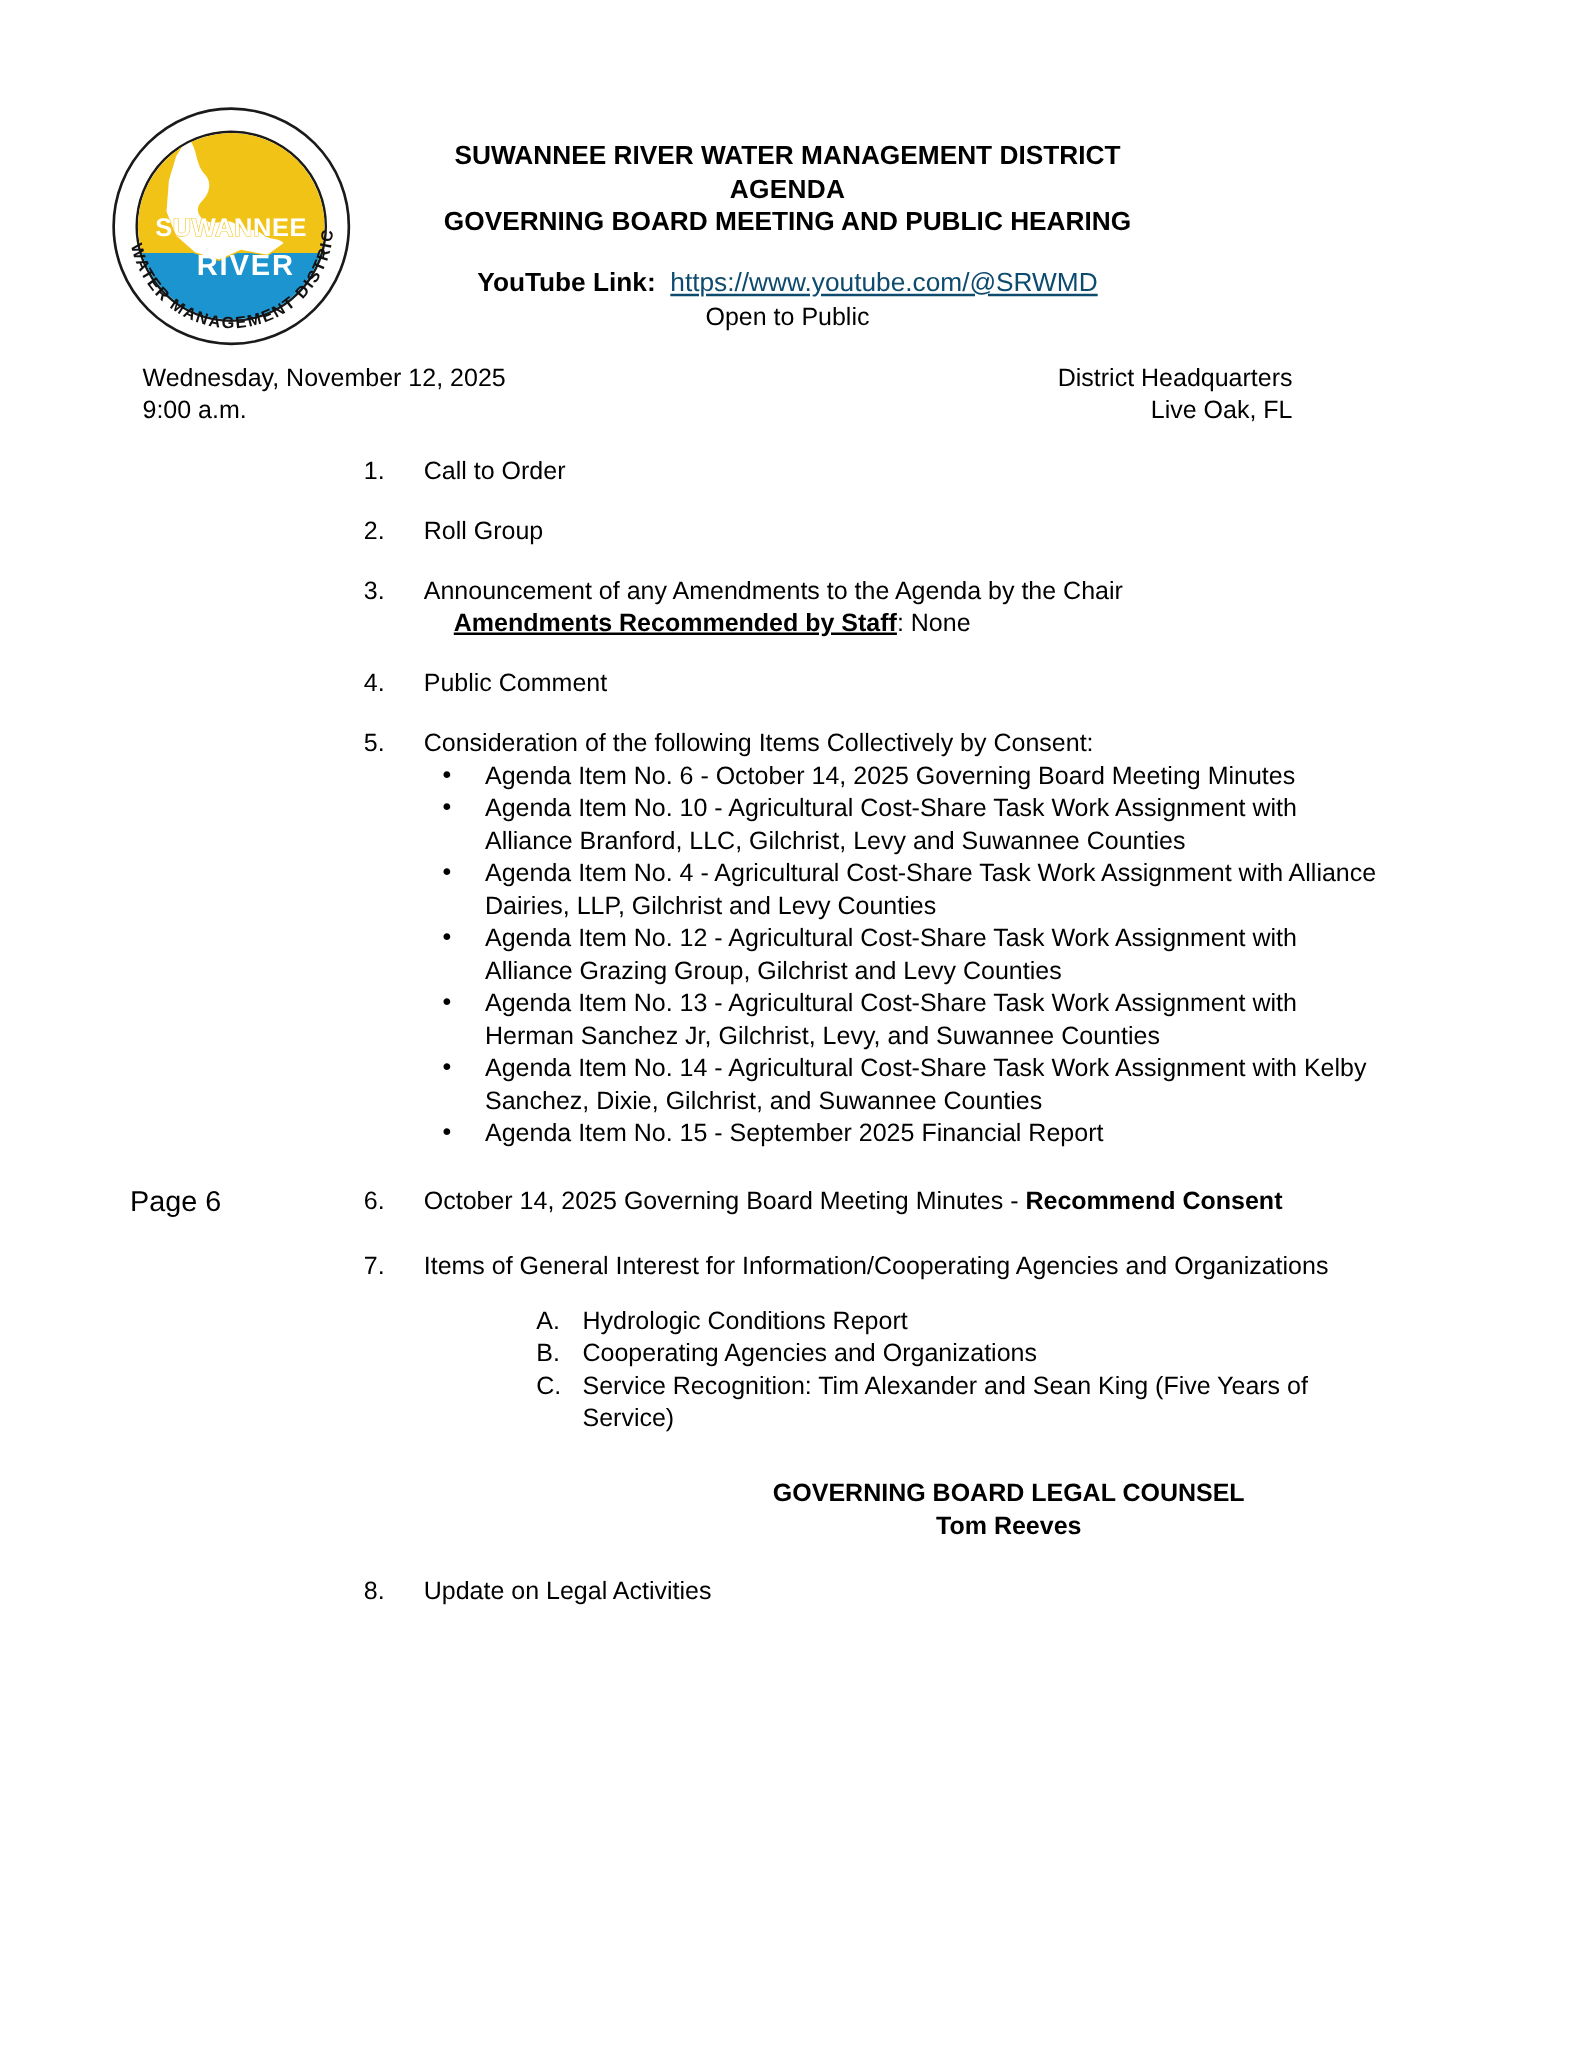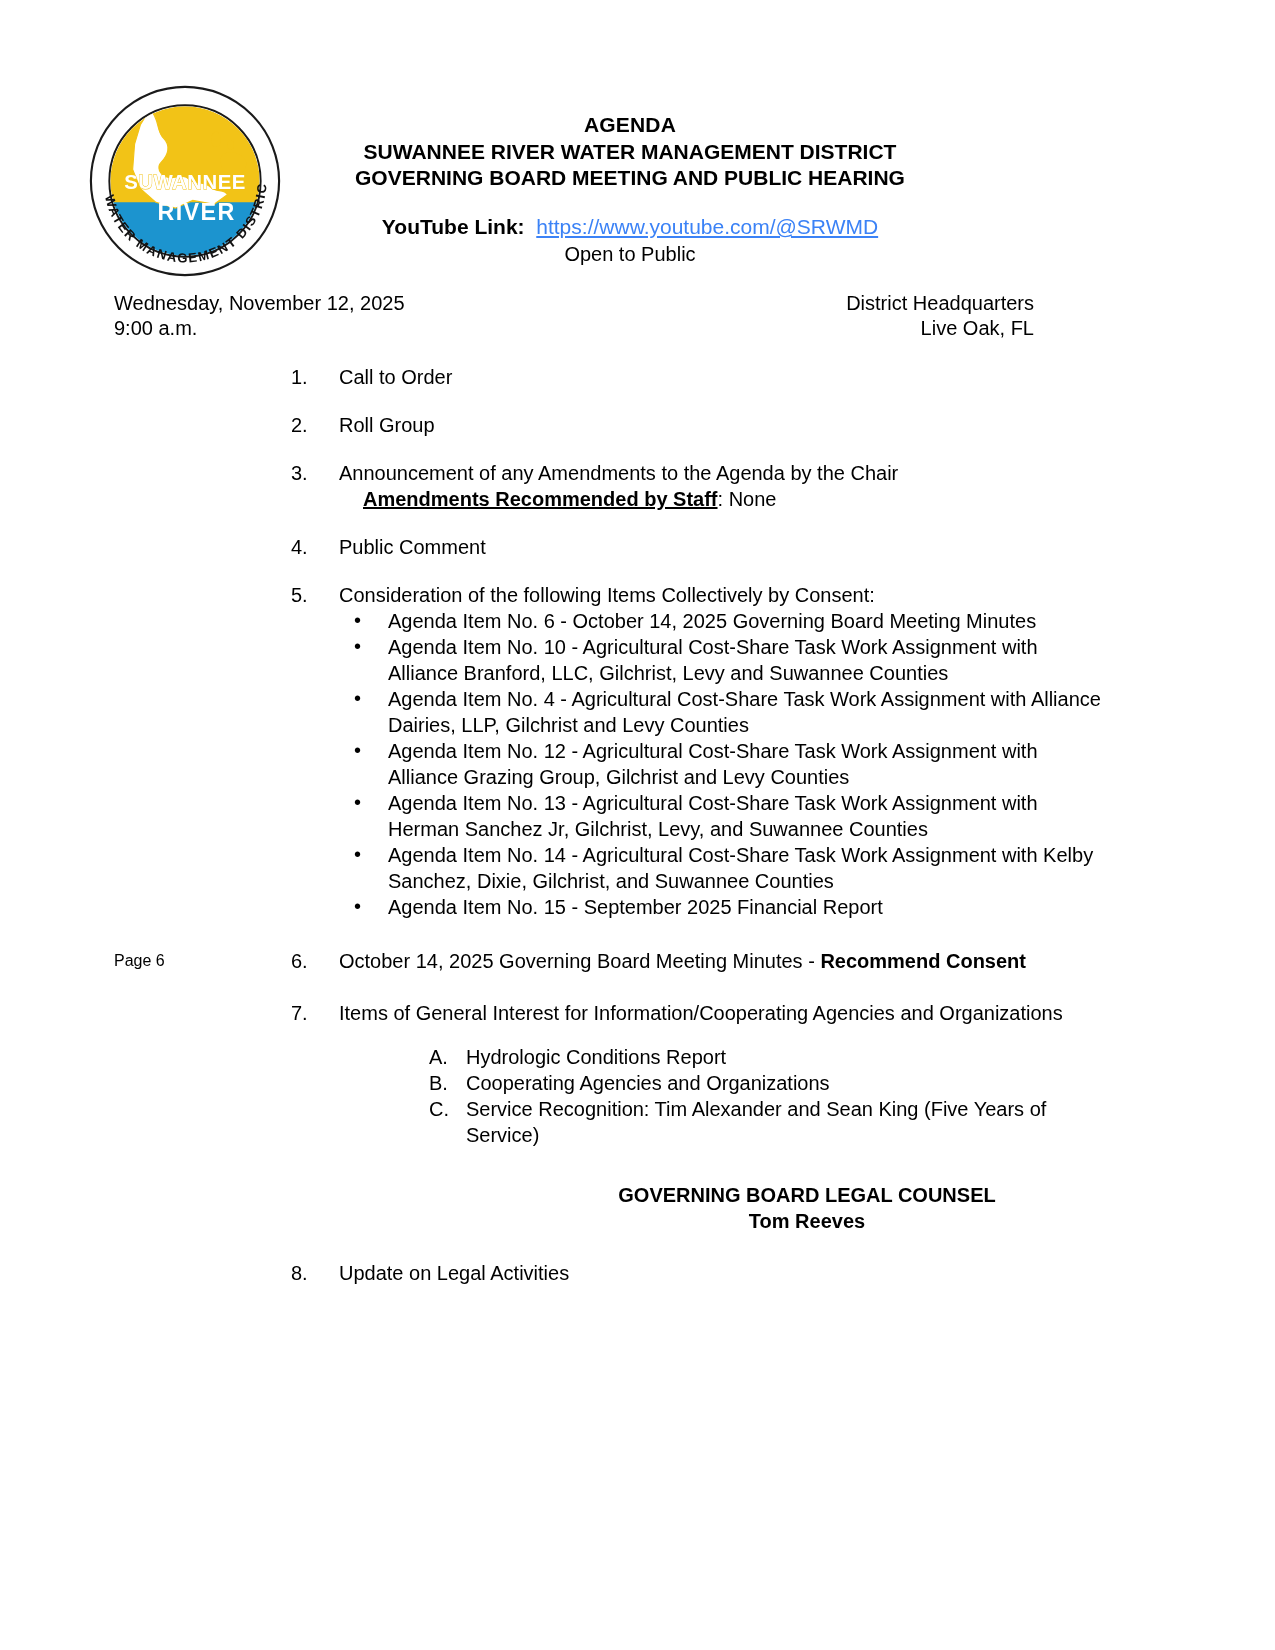--- a/index.html
+++ b/index.html
@@ -57,21 +57,21 @@
     position: absolute;
     left: 300px;
     top: 134px;
     width: 660px;
     text-align: center;
     font-size: 21px;
     line-height: 29px;
   }
   .yt-label { font-weight: bold; }
   .yt-link {
-    color: #3b82f6;
+    color: #0c4a6e;
     text-decoration: underline;
     font-weight: normal;
   }
   .open-public {
     font-size: 20px;
     line-height: 27px;
   }
 
   
   .datebar {
@@ -98,24 +98,24 @@
     font-size: 20px;
   }
 
   .agenda-item {
     position: relative;
     display: flex;
     margin-bottom: 22px;
   }
   .pagecol {
     position: absolute;
-    left: 114px;
+    left: 104px;
     top: 0;
     width: 150px;
-    font-size: 16px;
+    font-size: 23px;
     line-height: 26px;
   }
   .num {
     width: 48px;
     flex: 0 0 48px;
     margin-left: 291px;
     font-size: 20px;
     line-height: 26px;
   }
   .content {
@@ -206,22 +206,22 @@
         <defs>
           <path id="arcBottom" d="M 16 100 A 84 84 0 0 0 184 100"></path>
         </defs>
         <text font-family="'Liberation Sans', sans-serif" font-size="13.5" font-weight="bold" fill="#111111" letter-spacing="1.6">
           <textPath href="#arcBottom" startOffset="6%">WATER MANAGEMENT DISTRICT</textPath>
         </text>
       </svg>
     </div>
 
     <div class="title-block">
+      <div class="title-line">SUWANNEE RIVER WATER MANAGEMENT DISTRICT</div>
       <div class="title-line l1">AGENDA</div>
-      <div class="title-line">SUWANNEE RIVER WATER MANAGEMENT DISTRICT</div>
       <div class="title-line">GOVERNING BOARD MEETING AND PUBLIC HEARING</div>
     </div>
 
     <div class="yt-block">
       <div>
         <span class="yt-label">YouTube Link:</span>
         <span>&nbsp;</span><a class="yt-link" href="#">https://www.youtube.com/@SRWMD</a>
       </div>
       <div class="open-public">Open to Public</div>
     </div>

